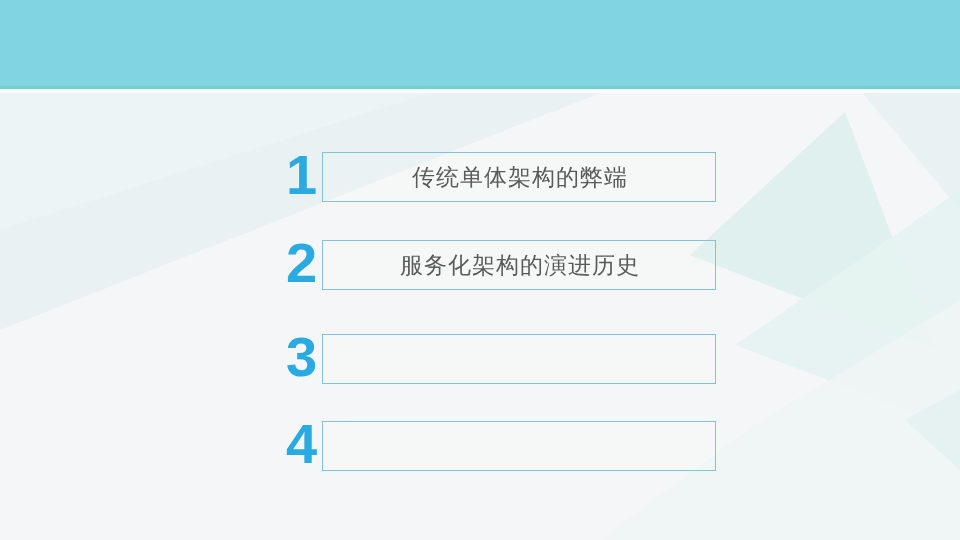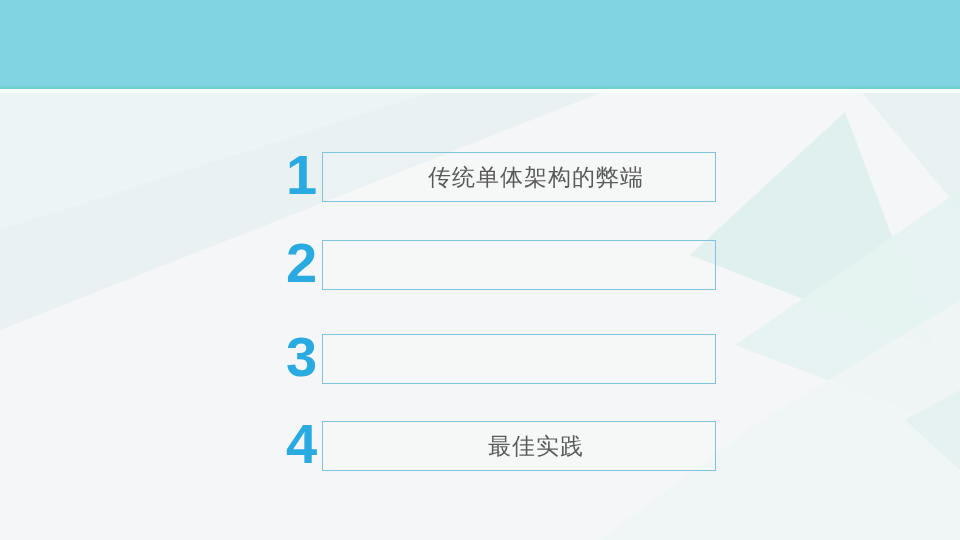--- a/index.html
+++ b/index.html
@@ -108,21 +108,20 @@
     left: 36px;
     top: 0;
     width: 396px;
     height: 50px;
     line-height: 50px;
     text-align: center;
     font-size: 23px;
     color: #5a5a5a;
     letter-spacing: 1px;
     white-space: nowrap;
-    padding-left: 16px;
   }
 </style>
 </head>
 <body>
 
 <div class="slide">
 
   <svg class="bg-decor" viewBox="0 0 960 540" preserveAspectRatio="none">
     <rect x="0" y="0" width="960" height="540" fill="#f5f6f7"></rect>
     <polygon points="0,93 600,93 0,330" fill="#e4eff1" opacity="0.75"></polygon>
@@ -143,27 +142,27 @@
 
     <div class="toc-item" style="top:152px">
       <div class="toc-num">1</div>
       <div class="toc-box"></div>
       <div class="toc-label">传统单体架构的弊端</div>
     </div>
 
     <div class="toc-item" style="top:240px">
       <div class="toc-num">2</div>
       <div class="toc-box"></div>
+      <div class="toc-label">服务化架构的演进历史</div>
     </div>
 
     <div class="toc-item" style="top:334px">
       <div class="toc-num">3</div>
       <div class="toc-box"></div>
     </div>
 
     <div class="toc-item" style="top:421px">
       <div class="toc-num">4</div>
       <div class="toc-box"></div>
-      <div class="toc-label">最佳实践</div>
     </div>
 
   </div>
 </div>
 
 </body></html>

